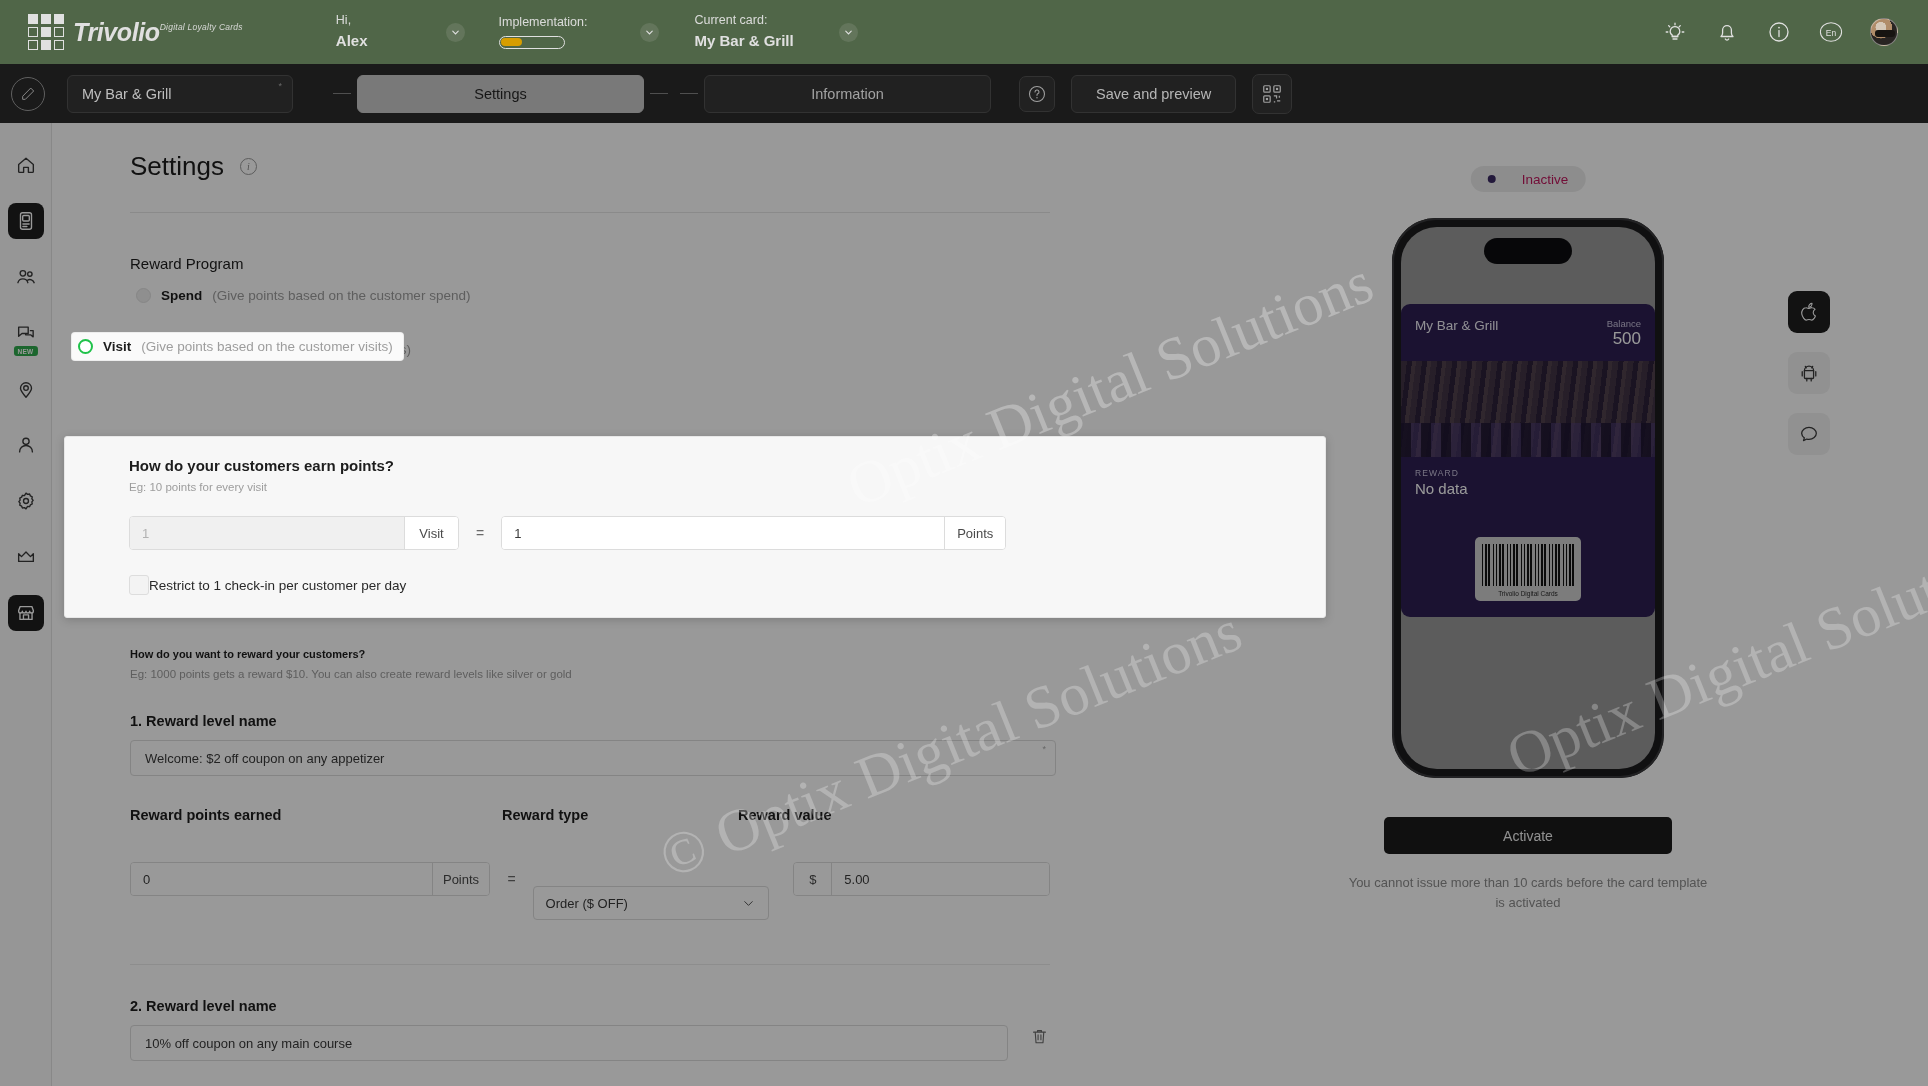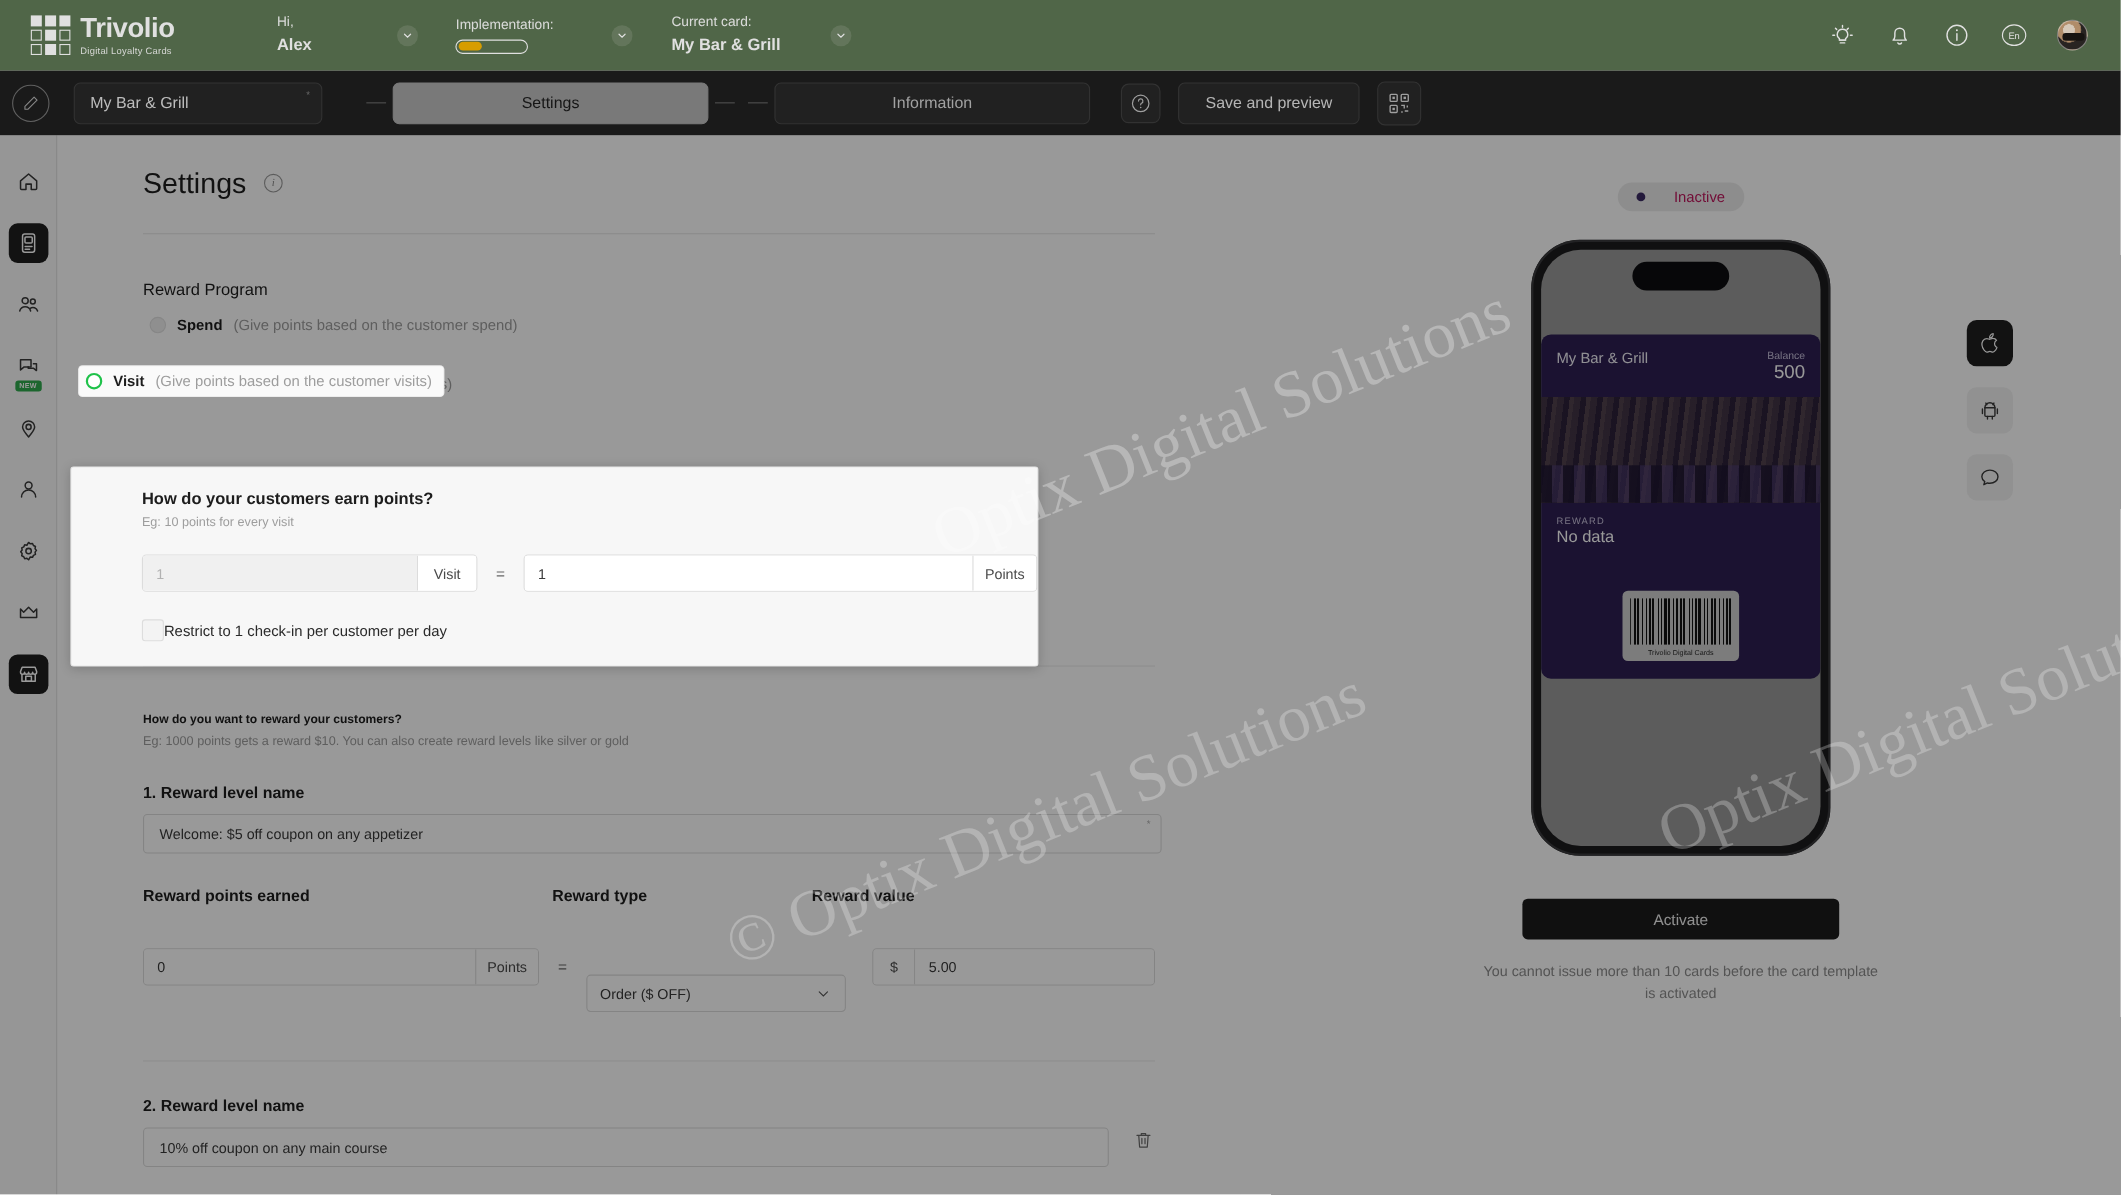--- a/index.html
+++ b/index.html
@@ -14,21 +14,21 @@
   
   .topbar {
     position: absolute; left:0; top:0; width:1928px; height:64px;
     background:#5c7552; display:flex; align-items:center; color:#fff;
     z-index: 40;
   }
   .logo-wrap { display:flex; align-items:center; margin-left:28px; }
   .logo-grid { display:grid; grid-template-columns:repeat(3,10px); grid-template-rows:repeat(3,10px); gap:3px; margin-right:9px; }
   .lg-cell { width:10px; height:10px; background:#fff; }
   .lg-cell.hollow { background:transparent; border:1.6px solid #fff; }
-  .logo-txt { display:flex; flex-direction:column; line-height:1; }
+  .logo-txt { display:flex; flex-direction:row; line-height:1;font-style:italic; }
   .logo-name { font-size:25px; font-weight:700; letter-spacing:-0.4px; }
   .logo-sub { font-size:8.5px; letter-spacing:0.25px; margin-top:3px; opacity:.92; }
 
   .hdr-block { display:flex; flex-direction:column; justify-content:center; line-height:1.25; }
   .hdr-label { font-size:12.5px; font-weight:400; opacity:.96; }
   .hdr-value { font-size:15px; font-weight:700; margin-top:3px; }
 
   .chev-circle {
     width:19px; height:19px; border-radius:50%;
     background:rgba(255,255,255,0.13);
@@ -244,21 +244,21 @@
     width:360px; text-align:center; font-size:13px; color:#8c8c8c; line-height:1.55;
   }
 
   
   .scrim {
     position:absolute; left:0; top:123px; width:1928px; height:963px;
     background:rgba(0,0,0,0.40); z-index:20; pointer-events:none;
   }
   .scrim-top { position:absolute; left:0; top:0; width:1928px; height:123px; background:rgba(0,0,0,0.12); z-index:41; pointer-events:none; }
   .earn-card-float {
-    position:absolute; left:64px; top:424px; width:880px;
+    position:absolute; left:64px; top:436px; width:1262px;
     background:#f7f7f7; border:1px solid #e7e7e7; border-radius:3px;
     box-shadow:0 2px 10px rgba(0,0,0,.18);
     padding:20px 0 22px 64px; z-index:31;
   }
   .visit-float {
     position:absolute; left:72px; top:333px; z-index:31;
     background:#fafafa; box-shadow:0 0 0 1px #ededed;
     padding:6px 10px 6px 6px; border-radius:3px;
     display:flex; align-items:center; gap:10px;
   }
@@ -502,21 +502,21 @@
 
       <div style="height:196px;"></div>
 
       <div class="hr2"></div>
 
       <div class="q2-title">How do you want to reward your customers?</div>
       <div class="q2-sub">Eg: 1000 points gets a reward $10. You can also create reward levels like silver or gold</div>
 
       <div class="lvl-title">1. Reward level name</div>
       <div class="lvl-input">
-        <span>Welcome: $5 off coupon on any appetizer</span>
+        <span>Welcome: $2 off coupon on any appetizer</span>
         <span class="star">*</span>
       </div>
 
       <div class="cols">
         <div style="width:372px;"><span class="col-h">Reward points earned</span></div>
         <div style="width:236px;"><span class="col-h">Reward type</span></div>
         <div><span class="col-h">Reward value</span></div>
       </div>
 
       <div class="inp-group" style="margin-top:14px;">

